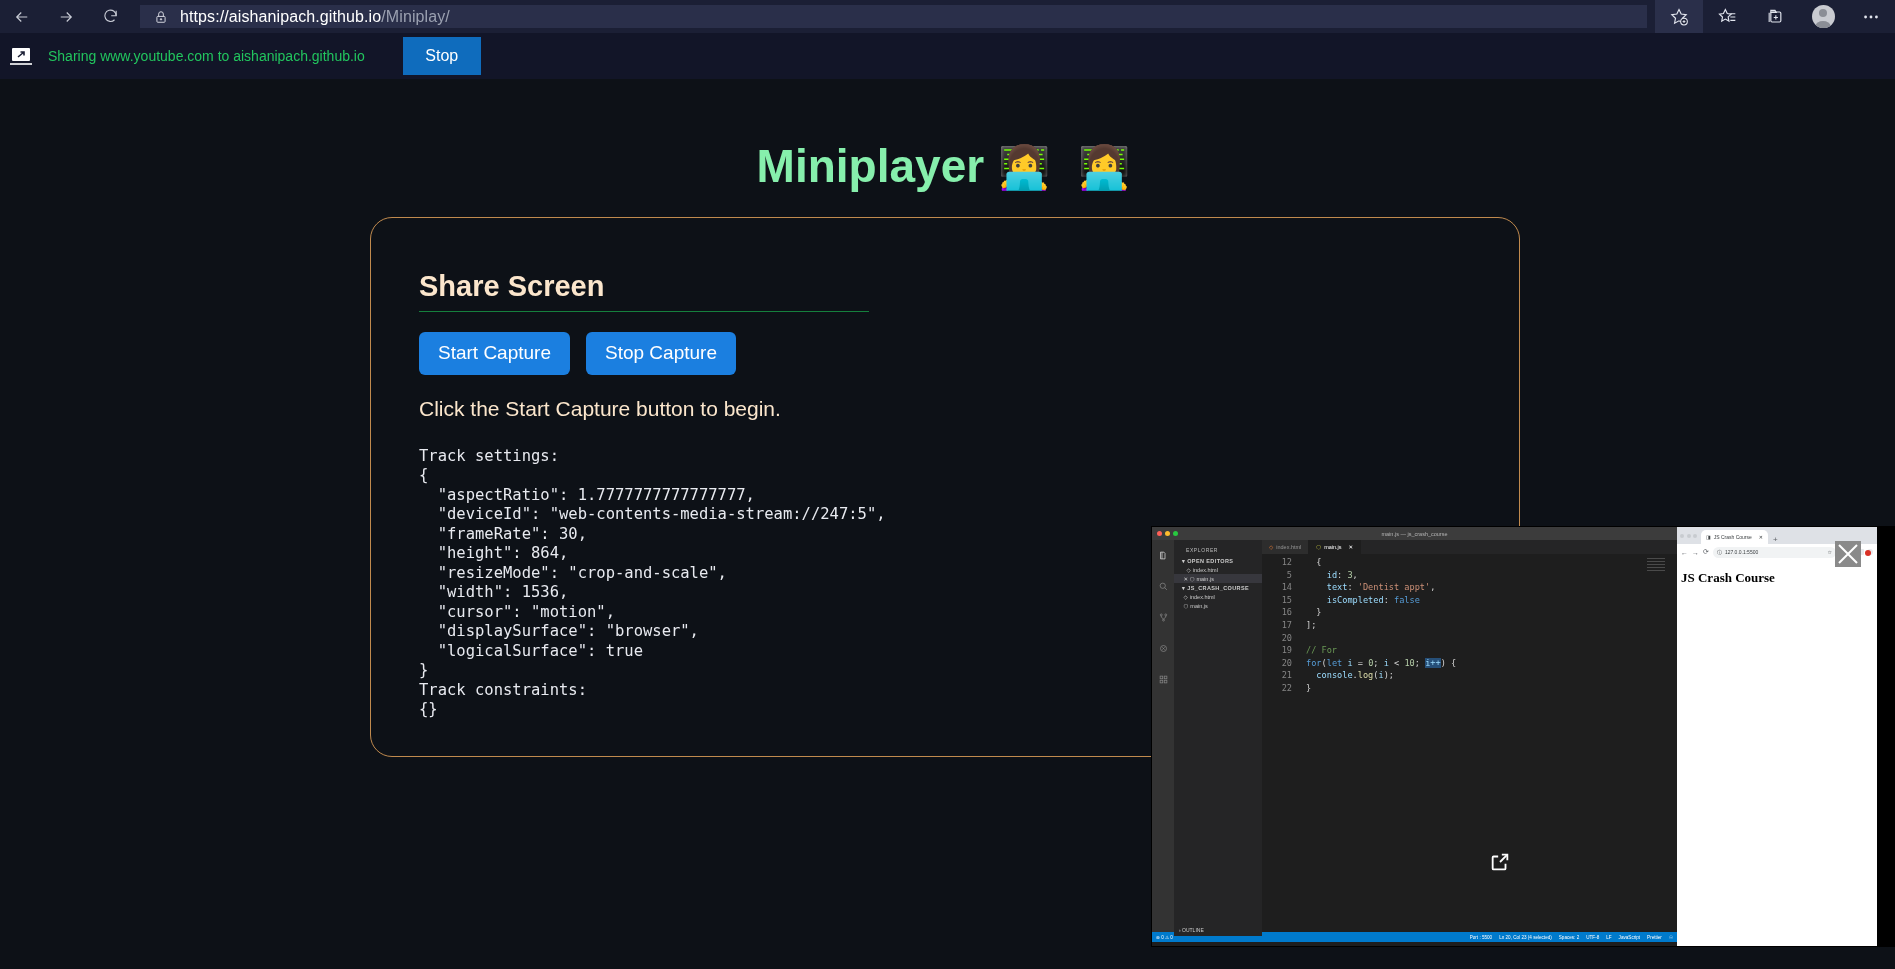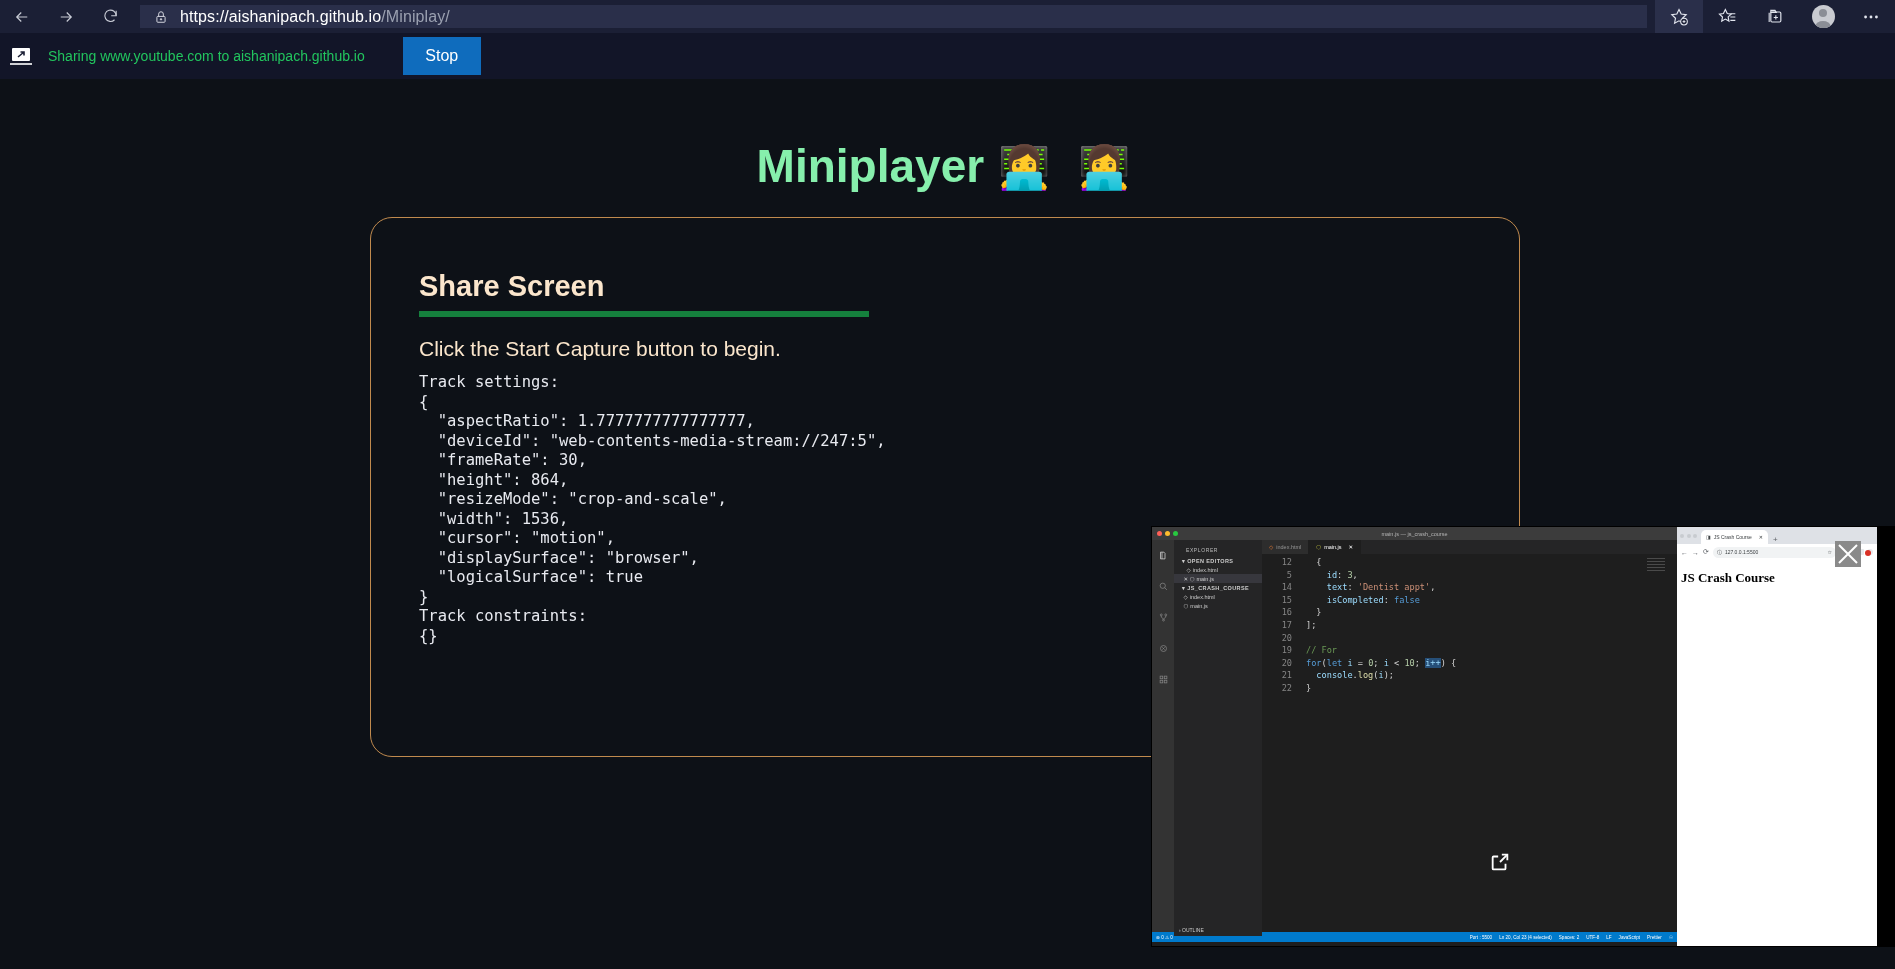--- a/index.html
+++ b/index.html
@@ -99,32 +99,32 @@
     width: 1150px; height: 540px;
     border: 1px solid #c08a4e;
     border-radius: 22px;
   }
 
   .col-left { position: absolute; left: 48px; top: 52px; width: 450px; }
   .col-right { position: absolute; left: 530px; top: 52px; width: 530px; }
 
   h2.section-head {
     font-size: 29px; font-weight: bold; color: #fbe6cc;
-    padding-bottom: 8px; border-bottom: 6px solid #15803d;
+    padding-bottom: 8px; border-bottom: 1px solid #15803d;
     margin-bottom: 20px;
   }
   .btn-row { display: flex; gap: 16px; margin-bottom: 22px; }
   .blue-btn {
     background: #1b7fe0; color: #ffffff;
     border: none; border-radius: 6px;
     padding: 11px 19px; font-size: 19px;
     font-family: "Liberation Sans", sans-serif;
     cursor: pointer; line-height: 1.1;
   }
-  .hint-text { font-size: 21px; color: #fbe6cc; margin-bottom: 12px; }
+  .hint-text { font-size: 21px; color: #fbe6cc; margin-bottom: 26px; }
   .logbox {
     font-family: "DejaVu Sans Mono", monospace;
     font-size: 15.5px; line-height: 19.5px;
     color: #e8eaf0; white-space: pre;
   }
 
   .video-frame {
     width: 530px; height: 305px;
     background: #000000;
     position: relative;
@@ -323,20 +323,24 @@
 <div class="page">
 
   <div class="page-title">
     <span>Miniplayer</span><span class="emoji">👩‍💻 👩‍💻</span>
   </div>
 
   <div class="panel">
 
     <div class="col-left">
       <h2 class="section-head">Share Screen</h2>
+      <div class="btn-row">
+        <button class="blue-btn">Start Capture</button>
+        <button class="blue-btn">Stop Capture</button>
+      </div>
       <div class="hint-text">Click the Start Capture button to begin.</div>
       <div class="logbox">Track settings:
 {
   "aspectRatio": 1.7777777777777777,
   "deviceId": "web-contents-media-stream://247:5",
   "frameRate": 30,
   "height": 864,
   "resizeMode": "crop-and-scale",
   "width": 1536,
   "cursor": "motion",

